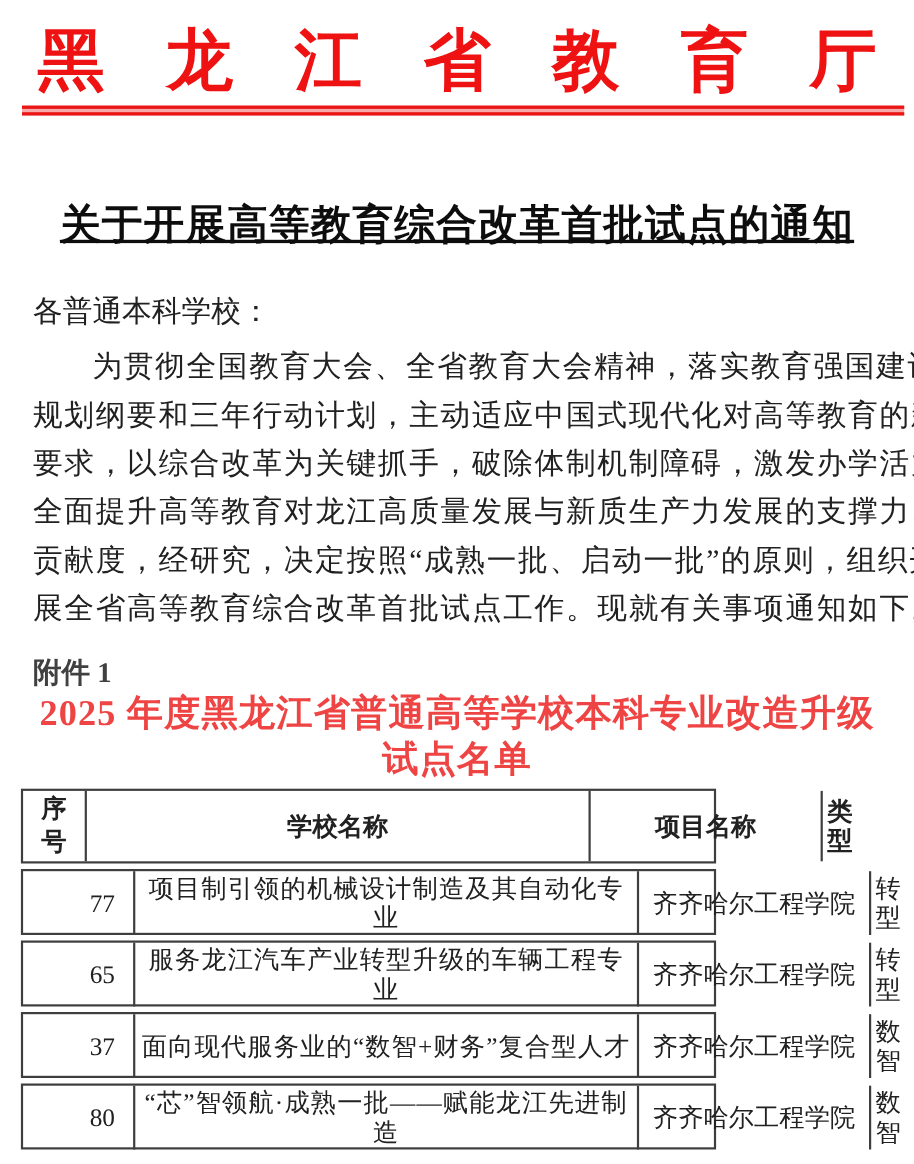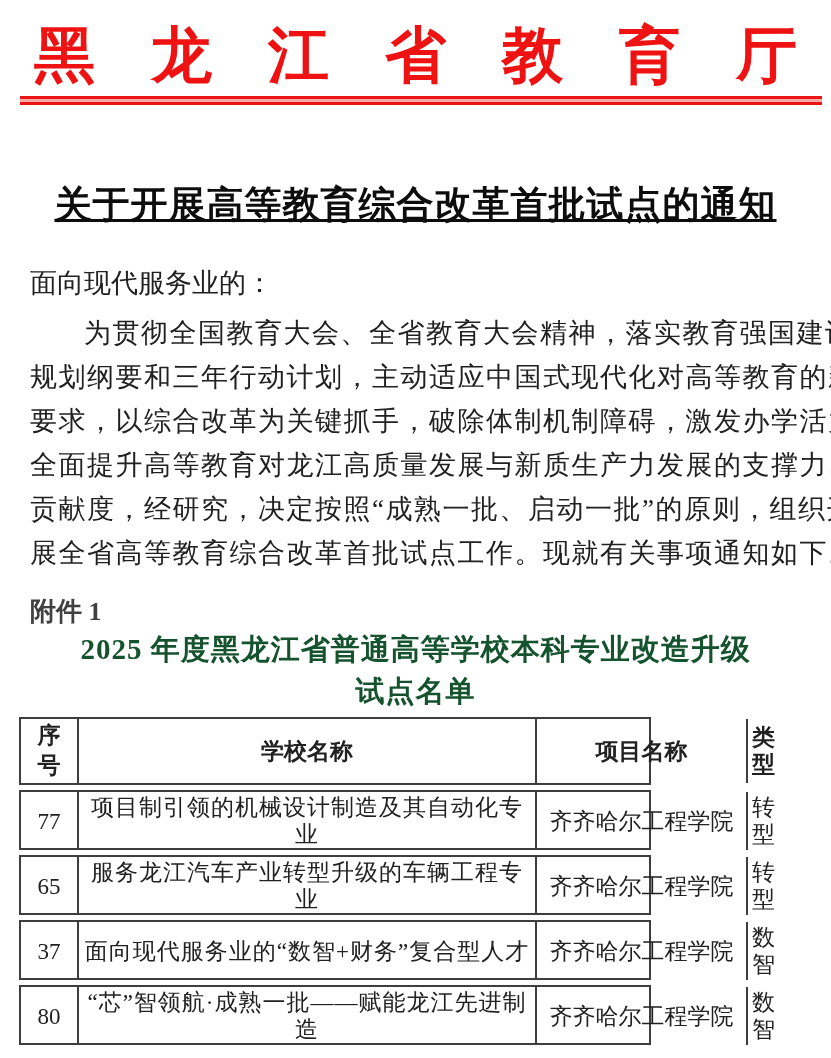--- a/index.html
+++ b/index.html
@@ -68,42 +68,42 @@
   
   .attachment-label {
     margin: 22px 11px 0 30px;
     font-size: 26px;
     font-weight: bold;
     line-height: 30px;
     color: #404040;
   }
   .table-caption {
     margin: 2px 0 0 0;
-    font-size: 29px;
+    font-size: 33px;
     font-weight: bold;
     text-align: center;
     line-height: 40px;
-    color: #14532d;
+    color: #ef4444;
     letter-spacing: 1px;
   }
   
   .pilot-table {
     margin: 6px 0 0 19px;
     width: 632px;
   }
   .t-row {
     display: grid;
     grid-template-columns: 56px 458px 211px 1fr;
     border: 2px solid #3e3e3e;
     box-sizing: border-box;
     align-items: center;
     background: #ffffff;
   }
   .t-row.header { height: 68px; font-weight: bold; }
-  .t-row.data { height: 60px; margin-top: 5px; }
+  .t-row.data { height: 60px; margin-top: 5px; padding-left: 44px; }
   .t-cell {
     align-self: stretch;
     display: flex;
     align-items: center;
     justify-content: center;
     text-align: center;
     font-size: 23px;
     line-height: 27px;
     padding: 2px 4px;
     box-sizing: border-box;
@@ -129,21 +129,21 @@
       <span>省</span>
       <span>教</span>
       <span>育</span>
       <span>厅</span>
     </div>
     <div class="red-rule"></div>
   </div>
 
   <h1 class="notice-title">关于开展高等教育综合改革首批试点的通知</h1>
 
-  <div class="salutation">面向现代服务业的：</div>
+  <div class="salutation">各普通本科学校：</div>
 
   <div class="body-paragraph">
     <div class="body-line first">为贯彻全国教育大会、全省教育大会精神，落实教育强国建设</div>
     <div class="body-line">规划纲要和三年行动计划，主动适应中国式现代化对高等教育的新</div>
     <div class="body-line">要求，以综合改革为关键抓手，破除体制机制障碍，激发办学活力，</div>
     <div class="body-line">全面提升高等教育对龙江高质量发展与新质生产力发展的支撑力、</div>
     <div class="body-line">贡献度，经研究，决定按照“成熟一批、启动一批”的原则，组织开</div>
     <div class="body-line">展全省高等教育综合改革首批试点工作。现就有关事项通知如下。</div>
   </div>
 

